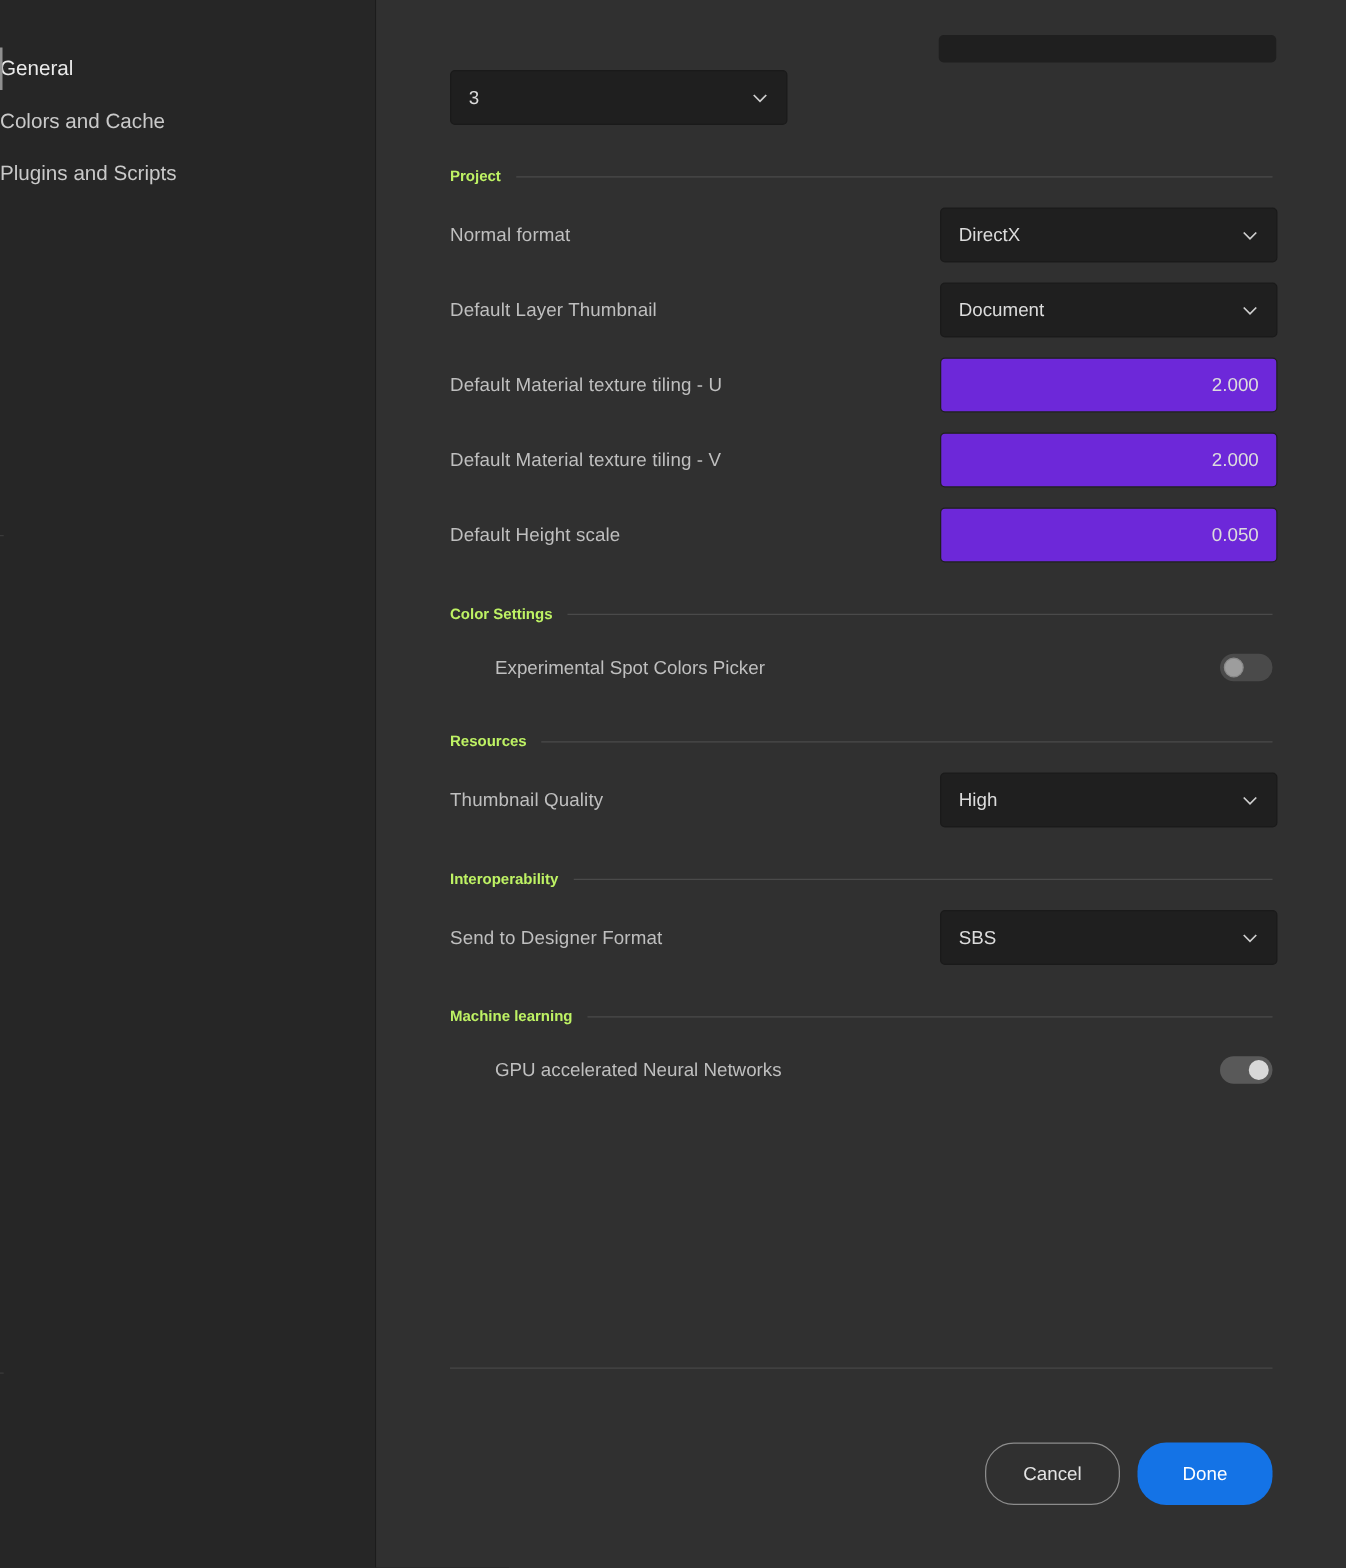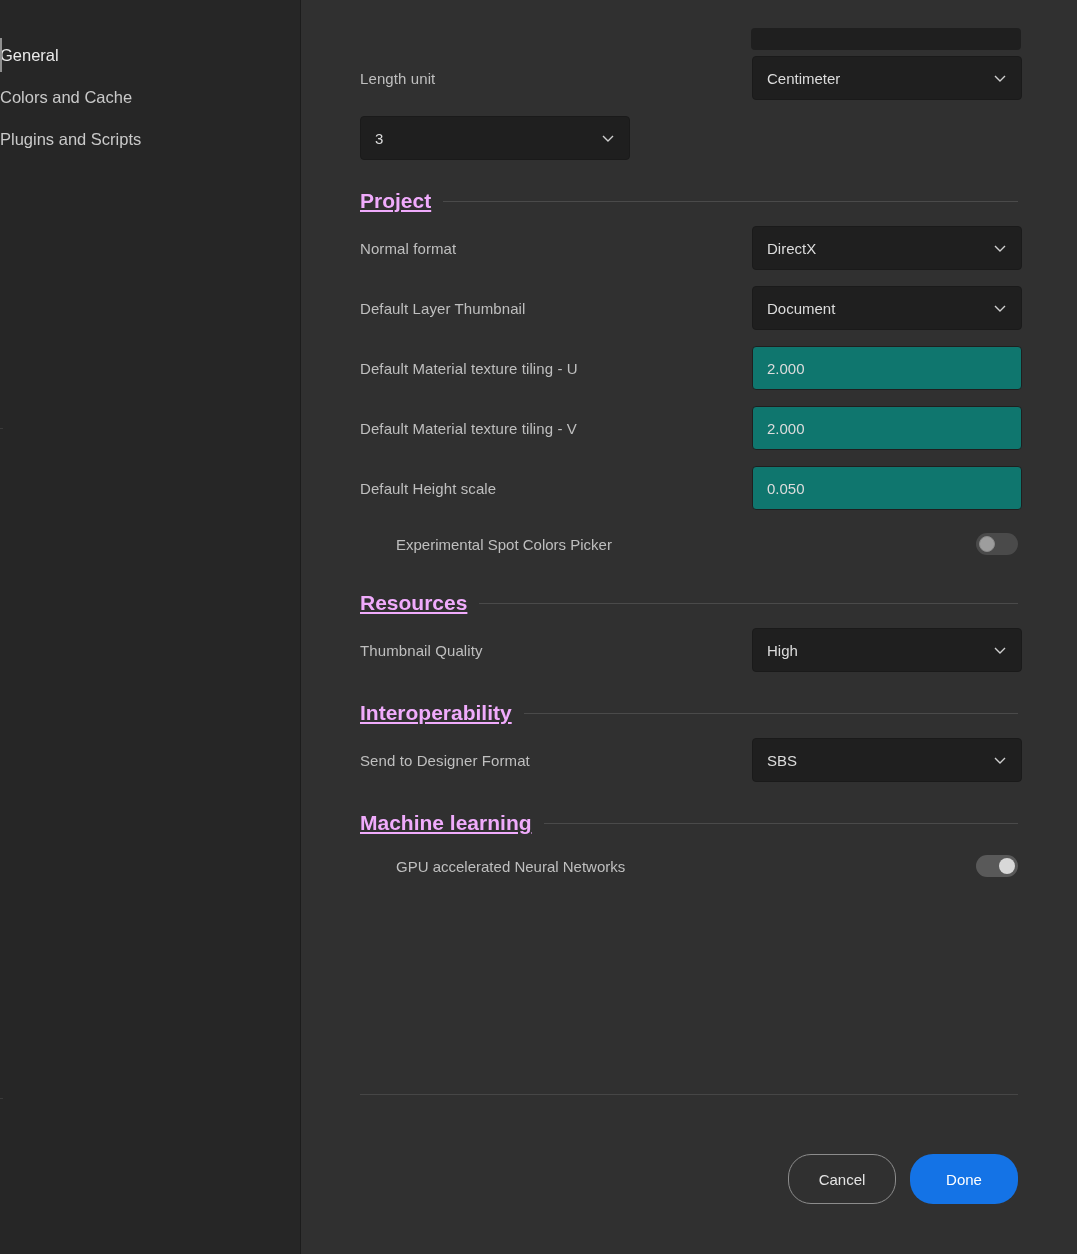--- a/index.html
+++ b/index.html
@@ -127,47 +127,47 @@
   }
   .dropdown .chev {
     margin-left: auto;
     width: 14px;
     height: 14px;
     display: block;
   }
   .textfield {
     width: 270px;
     height: 44px;
-    background: #0f766e;
+    background: #6d28d9;
     border: 1px solid #1f1f1f;
     border-radius: 4px;
     color: #dcdcdc;
     font-size: 15px;
     font-family: "Liberation Sans", sans-serif;
     padding: 16px 14px;
     box-sizing: border-box;
     outline: none;
+    text-align: right;
   }
 
   .section {
     display: flex;
     align-items: center;
     padding: 0 59px;
     margin-top: 18px;
     margin-bottom: 2px;
     height: 30px;
     box-sizing: border-box;
   }
   .section-title {
-    font-size: 21px;
+    font-size: 12px;
     font-weight: bold;
-    color: #f0abfc;
+    color: #bef264;
     white-space: nowrap;
     padding-right: 12px;
-    text-decoration: underline;
   }
   .section-line {
     flex: 1;
     height: 1px;
     background: #4a4a4a;
   }
 
   .toggle-row {
     display: flex;
     align-items: center;
@@ -276,31 +276,20 @@
     <div class="sidebar-rule" style="top:1098px;"></div>
   </div>
 
   <div class="main">
     <div class="scroll-area">
 
       <div class="partial-row">
         <div class="partial-field"></div>
       </div>
 
-      <div class="row">
-        <div class="label">Length unit</div>
-        <div class="control">
-          <div class="dropdown">
-            <span>Centimeter</span>
-            <svg class="chev" viewBox="0 0 14 14">
-              <path d="M2 5 L7 10 L12 5" fill="none" stroke="#cfcfcf" stroke-width="1.4"></path>
-            </svg>
-          </div>
-        </div>
-      </div>
 
       <div class="row">
         <div class="control">
           <div class="dropdown">
             <span>3</span>
             <svg class="chev" viewBox="0 0 14 14">
               <path d="M2 5 L7 10 L12 5" fill="none" stroke="#cfcfcf" stroke-width="1.4"></path>
             </svg>
           </div>
         </div>
@@ -349,20 +338,24 @@
         </div>
       </div>
 
       <div class="row">
         <div class="label">Default Height scale</div>
         <div class="control">
           <input class="textfield" type="text" value="0.050" style="">
         </div>
       </div>
 
+      <div class="section">
+        <div class="section-title">Color Settings</div>
+        <div class="section-line"></div>
+      </div>
 
       <div class="toggle-row">
         <div class="label">Experimental Spot Colors Picker</div>
         <div class="toggle off">
           <div class="knob"></div>
         </div>
       </div>
 
       <div class="section">
         <div class="section-title">Resources</div>

